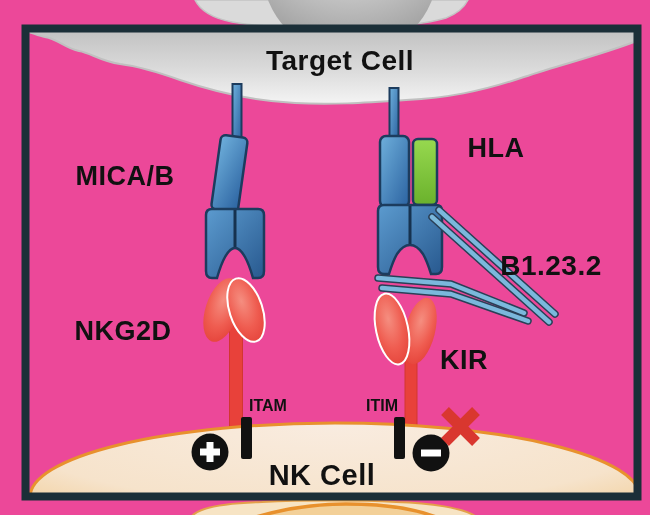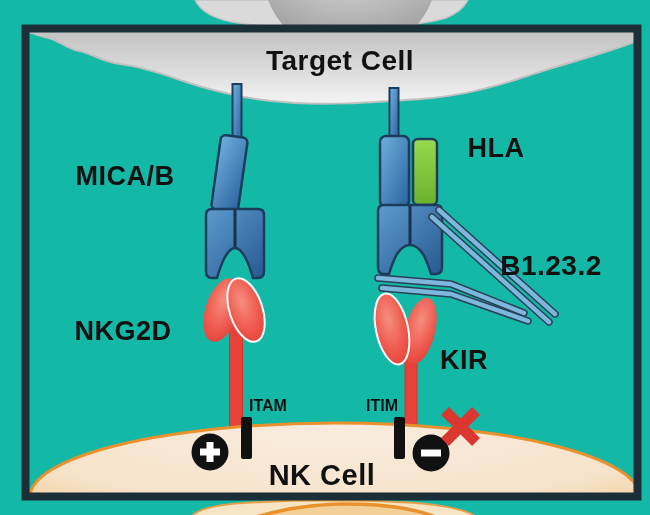--- a/index.html
+++ b/index.html
@@ -1,16 +1,16 @@
 <!DOCTYPE html>
 <html><head>
 <meta charset="utf-8">
 <style>
   html,body{margin:0;padding:0;background:#ffffff;}
-  .stage{width:650px;height:515px;position:relative;overflow:hidden;background:#14b8a6;
+  .stage{width:650px;height:515px;position:relative;overflow:hidden;background:#ec4899;
          font-family:"Liberation Sans", sans-serif;}
   svg{display:block;}
   text{font-family:"Liberation Sans", sans-serif;fill:#111;}
   .lbl{font-weight:600;letter-spacing:.5px;}
   .motif{font-weight:700;}
 </style>
 </head>
 <body>
 
 <div class="stage">

